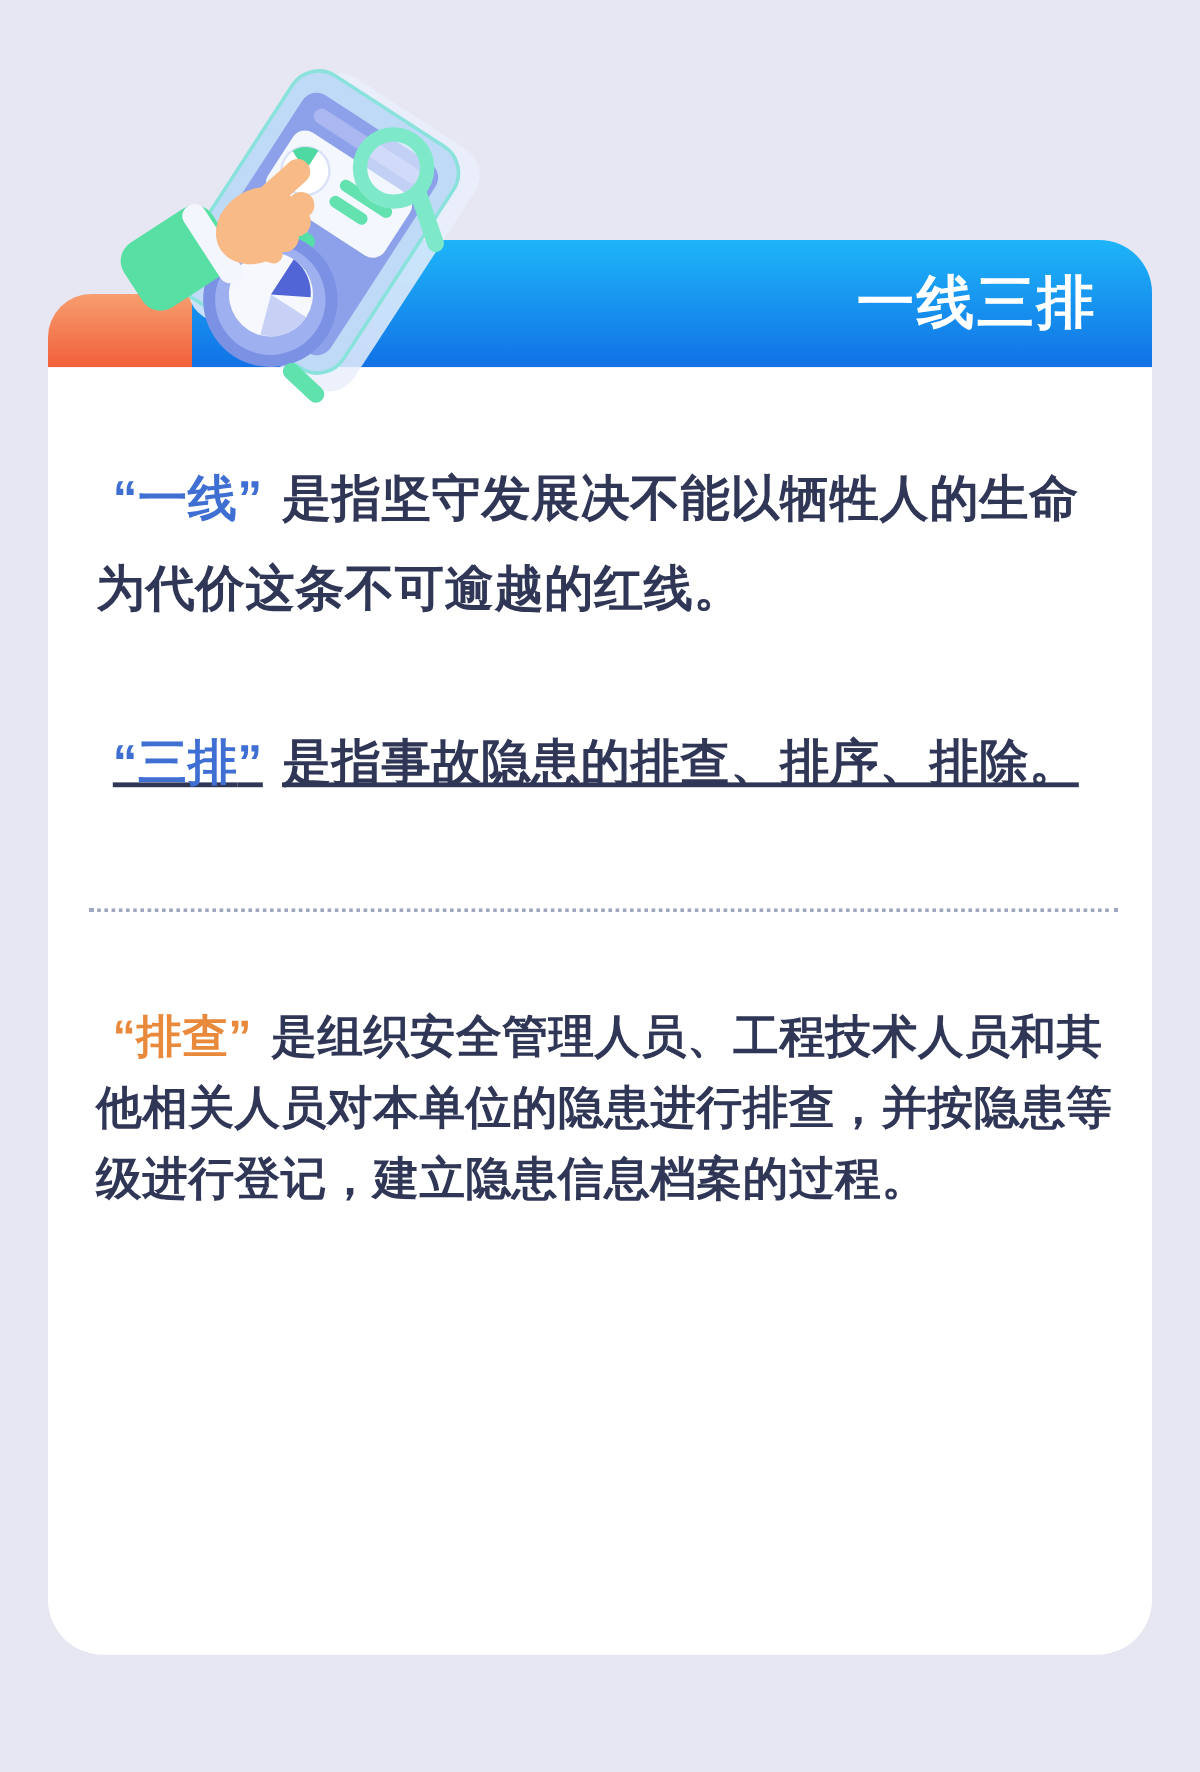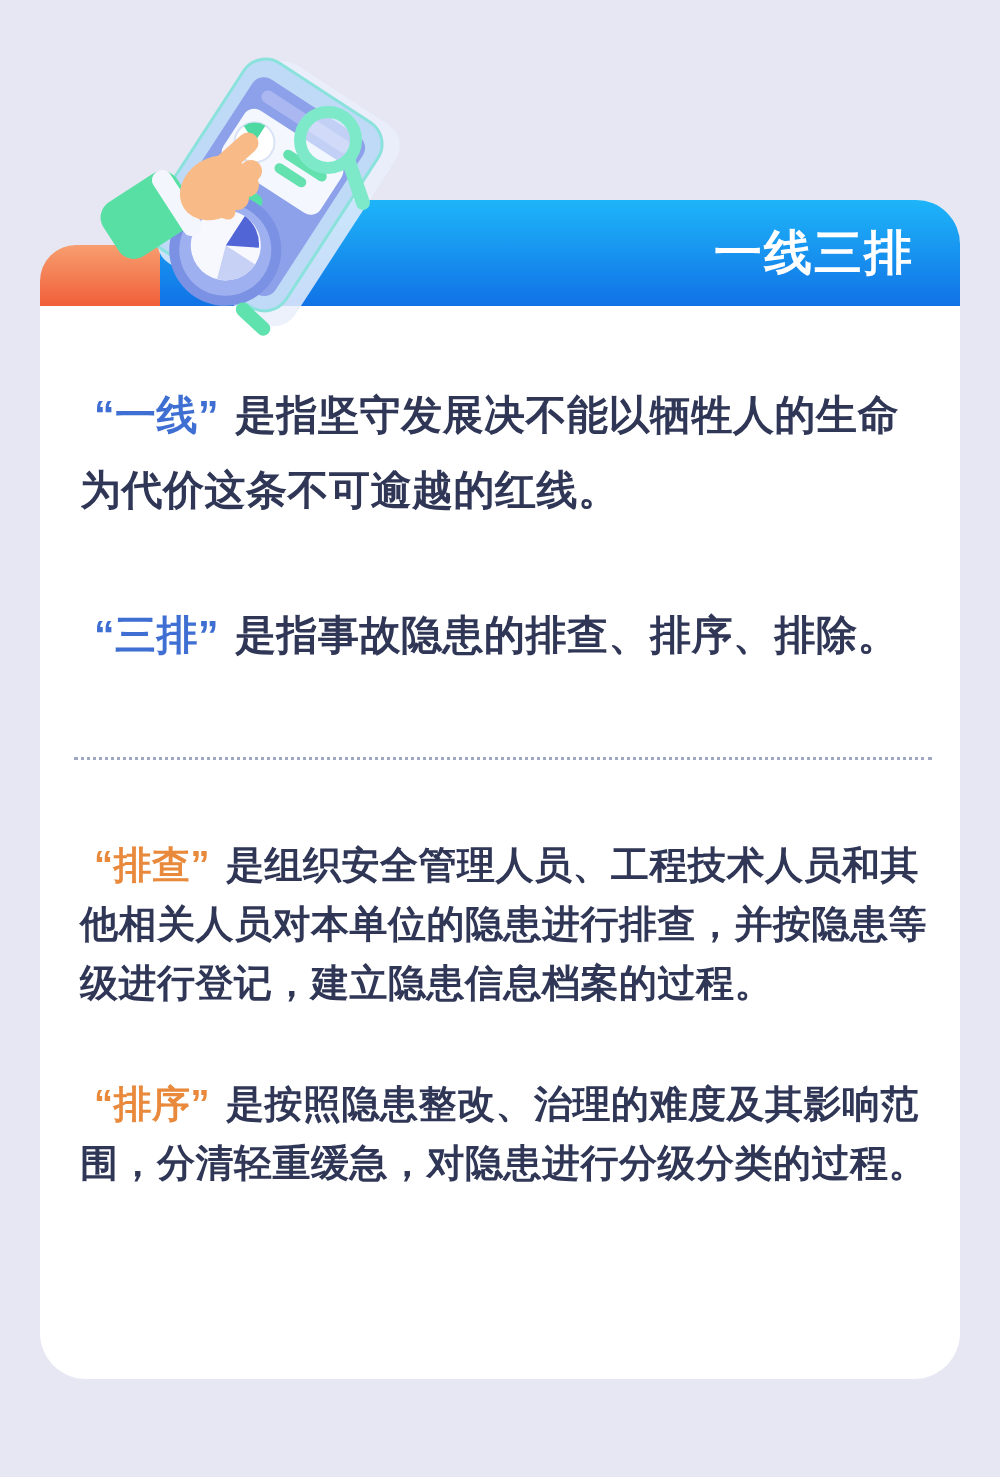--- a/index.html
+++ b/index.html
@@ -35,21 +35,21 @@
     box-sizing:border-box;padding:72px 24px 78px 40px;
     overflow:hidden;z-index:1;
   }
   .para{
     margin:0;color:#2F3656;font-weight:700;text-indent:14px;
   }
   .para .ptext{color:#2F3656;}
   .def{font-size:41px;line-height:75px;letter-spacing:0.5px;}
   .detail{font-size:38px;line-height:59px;letter-spacing:0.5px;}
   .p1{margin-bottom:70px;}
-  .p2{margin-bottom:0;}
+  .p2{margin-bottom:0;text-decoration:underline;}
   .p3,.p4{margin-bottom:62px;}
   .term{font-weight:700;margin-right:16px;}
   .term-blue{color:#3F6FD2;}
   .term-orange{color:#E9893B;}
   .dotted-divider{
     border:none;border-top:3px dotted #9FA8C0;
     margin:84px 4px 76px -6px;height:0;
   }
 </style>
 </head>
@@ -110,15 +110,14 @@
 
 <div class="card">
   <p class="para def p1"><span class="term term-blue"><span>“</span><span>一线</span><span>”</span></span><span class="ptext">是指坚守发展决不能以牺牲人的生命为代价这条不可逾越的红线。</span></p>
 
   <p class="para def p2"><span class="term term-blue"><span>“</span><span>三排</span><span>”</span></span><span class="ptext">是指事故隐患的排查、排序、排除。</span></p>
 
   <hr class="dotted-divider">
 
   <p class="para detail p3"><span class="term term-orange"><span>“</span><span>排查</span><span>”</span></span><span class="ptext">是组织安全管理人员、工程技术人员和其他相关人员对本单位的隐患进行排查，并按隐患等级进行登记，建立隐患信息档案的过程。</span></p>
 
-  <p class="para detail p4"><span class="term term-orange"><span>“</span><span>排序</span><span>”</span></span><span class="ptext">是按照隐患整改、治理的难度及其影响范围，分清轻重缓急，对隐患进行分级分类的过程。</span></p>
 
 </div>
 
 </body></html>

